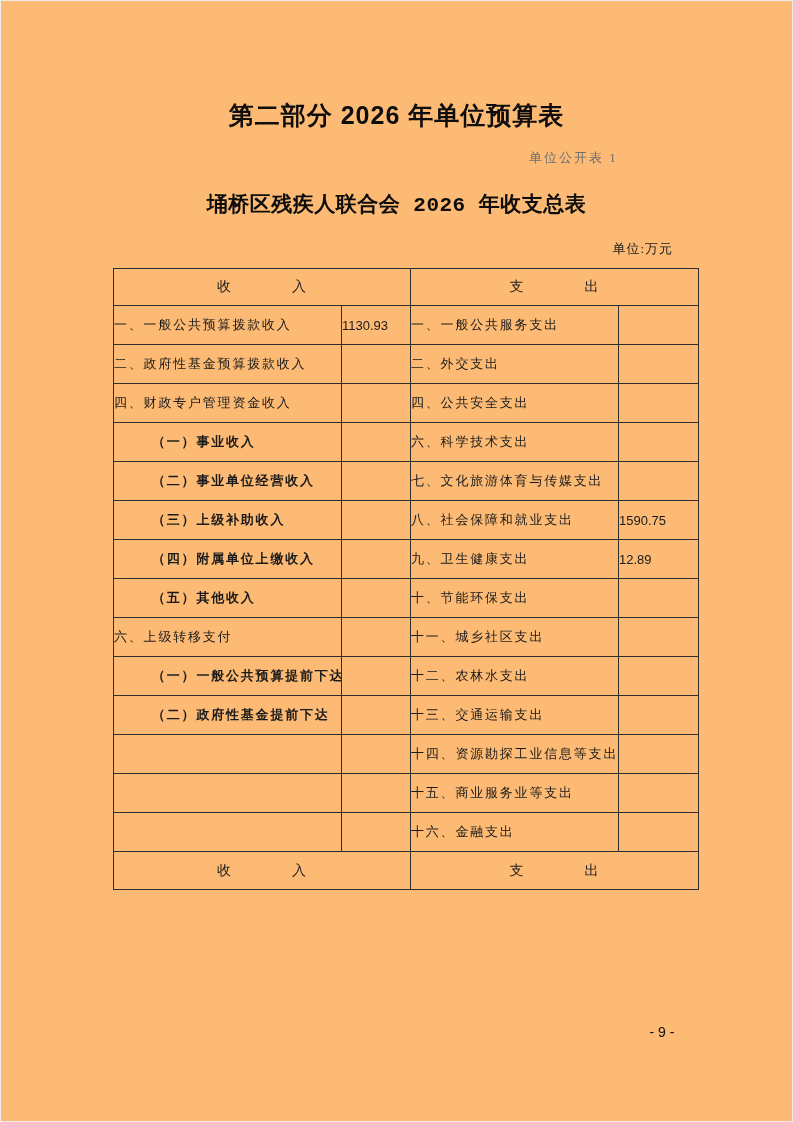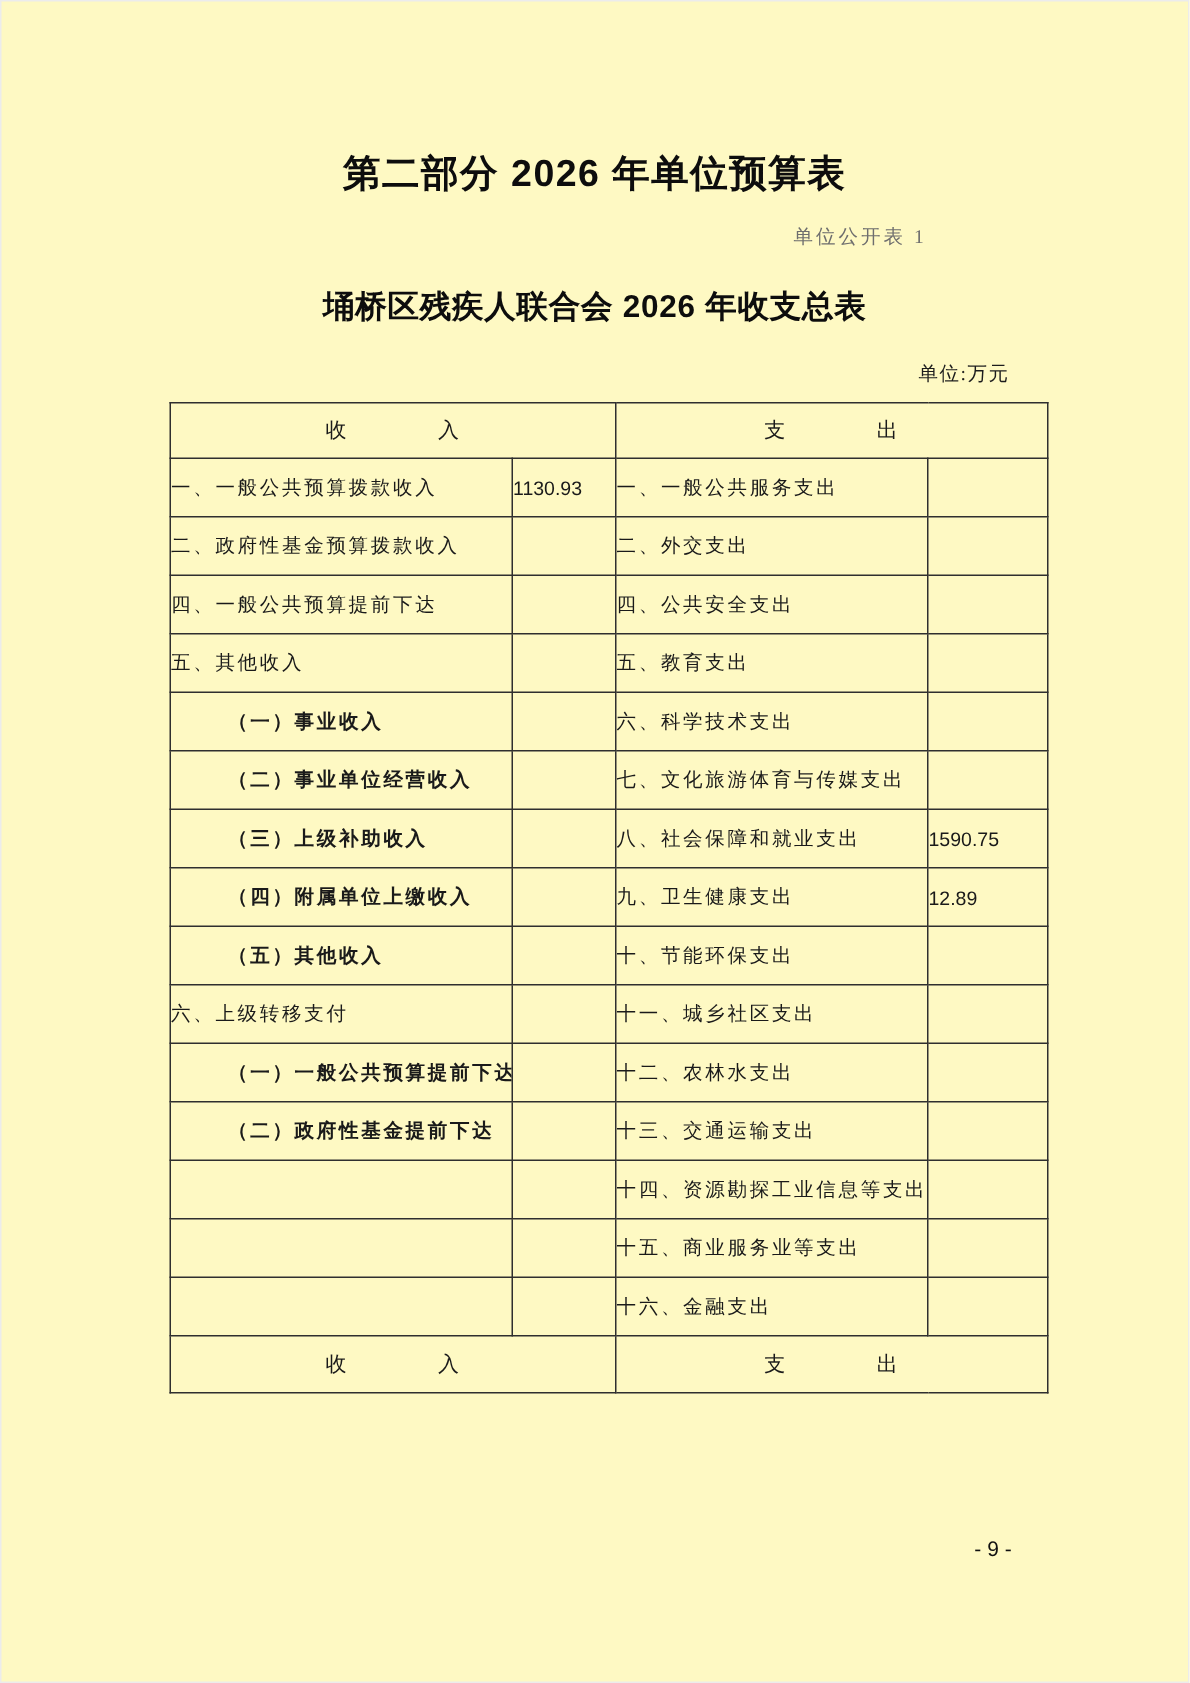--- a/index.html
+++ b/index.html
@@ -1,20 +1,20 @@
 <!DOCTYPE html>
 <html><head>
 <meta charset="utf-8">
 <style>
   html, body { margin: 0; padding: 0; background: #ffffff; }
   .page {
     position: relative;
     width: 793px;
     height: 1122px;
-    background: #fef9c3;
+    background: #fdba74;
     font-family: "Liberation Serif", serif;
     overflow: hidden;
     box-shadow: inset 0 0 0 1px #ececec;
   }
   .part-title {
     position: absolute;
     top: 99px; left: 0; width: 100%;
     text-align: center;
     font-family: "Liberation Sans", sans-serif;
     font-weight: bold;
@@ -26,21 +26,21 @@
     position: absolute;
     top: 149px; left: 529px;
     font-size: 13px;
     letter-spacing: 2px;
     color: #6e6e6e;
   }
   .table-title {
     position: absolute;
     top: 190px; left: 0; width: 100%;
     text-align: center;
-    font-family: Liberation Sans, sans-serif;
+    font-family: Liberation Mono, monospace;
     font-weight: bold;
     font-size: 21px;
     letter-spacing: 0.5px;
     color: #0d0d0d;
   }
   .unit-note {
     position: absolute;
     top: 240px; left: 113px; width: 560px;
     text-align: right;
     font-size: 13px;
@@ -141,29 +141,23 @@
       <td class="lbl">一、一般公共服务支出</td>
       <td class="val"></td>
     </tr>
     <tr class="body-row">
       <td class="lbl">二、政府性基金预算拨款收入</td>
       <td class="val"></td>
       <td class="lbl">二、外交支出</td>
       <td class="val"></td>
     </tr>
     <tr class="body-row">
-      <td class="lbl">四、一般公共预算提前下达</td>
+      <td class="lbl">四、财政专户管理资金收入</td>
       <td class="val"></td>
       <td class="lbl">四、公共安全支出</td>
-      <td class="val"></td>
-    </tr>
-    <tr class="body-row">
-      <td class="lbl">五、其他收入</td>
-      <td class="val"></td>
-      <td class="lbl">五、教育支出</td>
       <td class="val"></td>
     </tr>
     <tr class="body-row">
       <td class="lbl indent">（一）事业收入</td>
       <td class="val"></td>
       <td class="lbl">六、科学技术支出</td>
       <td class="val"></td>
     </tr>
     <tr class="body-row">
       <td class="lbl indent">（二）事业单位经营收入</td>

